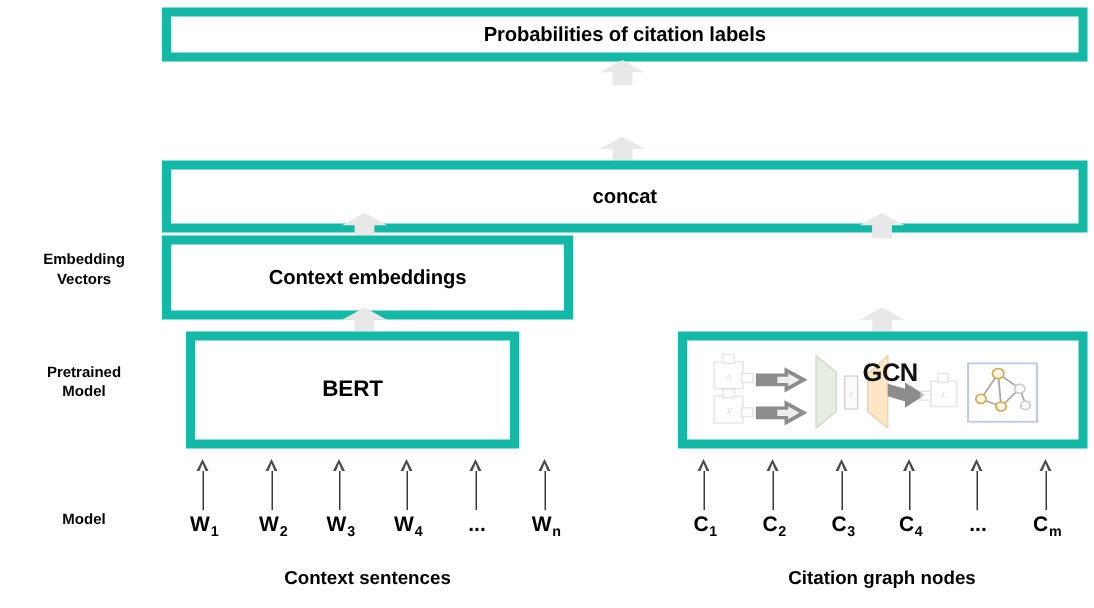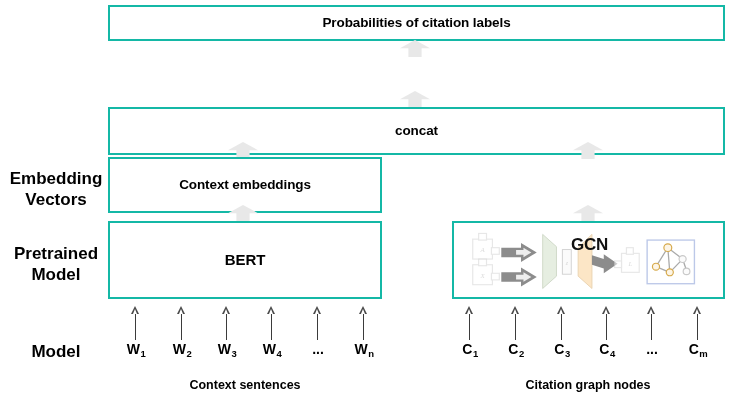--- a/index.html
+++ b/index.html
@@ -2,28 +2,28 @@
 <html><head>
 <meta charset="utf-8">
 <style>
   html,body{margin:0;padding:0;background:#ffffff;}
   body{width:729px;height:405px;position:relative;overflow:hidden;
        font-family:"Liberation Sans","DejaVu Sans",sans-serif;color:#000;}
   .stage{position:absolute;left:0;top:0;width:729px;height:405px;}
 
   
   .box{position:absolute;box-sizing:border-box;background:#ffffff;
-       border:2px solid #14b8a6;box-shadow:0 0 0 1px #ffffff inset;
+       border:6px solid #14b8a6;box-shadow:0 0 0 1px #ffffff inset;
        display:flex;align-items:center;justify-content:center;}
   .box .txt{font-weight:bold;font-size:13.5px;letter-spacing:-0.1px;
             line-height:1.1;text-align:center;}
 
   
   .side-label{position:absolute;text-align:center;font-weight:bold;
-              font-size:17px;line-height:1.25;white-space:pre-line;}
+              font-size:10px;line-height:1.25;white-space:pre-line;}
 
   
   .blockarrow{position:absolute;width:30px;height:17px;
               background:#e8e8e8;
               clip-path:polygon(50% 0%,100% 48%,72% 48%,72% 100%,28% 100%,28% 48%,0% 48%);
               filter:drop-shadow(0.6px 0.6px 0 #9a9a9a);}
   .blockarrow .edge{position:absolute;inset:0;
               border:0;}
 
   
@@ -94,21 +94,21 @@
   <div class="blockarrow" style="left:228px;top:205px;">
       <i class="edge"></i>
     </div>
   <div class="blockarrow" style="left:573px;top:205px;">
       <i class="edge"></i>
     </div>
 
   <div class="side-label" style="left:8px;top:243px;width:96px;">Pretrained
 Model</div>
 
-  <div class="box" style="left:108px;top:221px;width:274px;height:78px;">
+  <div class="box" style="left:124px;top:221px;width:222px;height:78px;">
     <span class="txt" style="font-size:15px;">BERT</span>
   </div>
 
   <div class="box" style="left:452px;top:221px;width:273px;height:78px;padding:0;">
     <svg class="gcn-art" viewBox="0 0 273 78" preserveAspectRatio="none">
 
       <g opacity="0.55" fill="#ffffff" stroke="#d4d4d4" stroke-width="1.2">
         <rect x="19" y="17" width="20" height="21"></rect>
         <rect x="25" y="11" width="8" height="7"></rect>
         <rect x="38" y="26" width="8" height="7"></rect>

